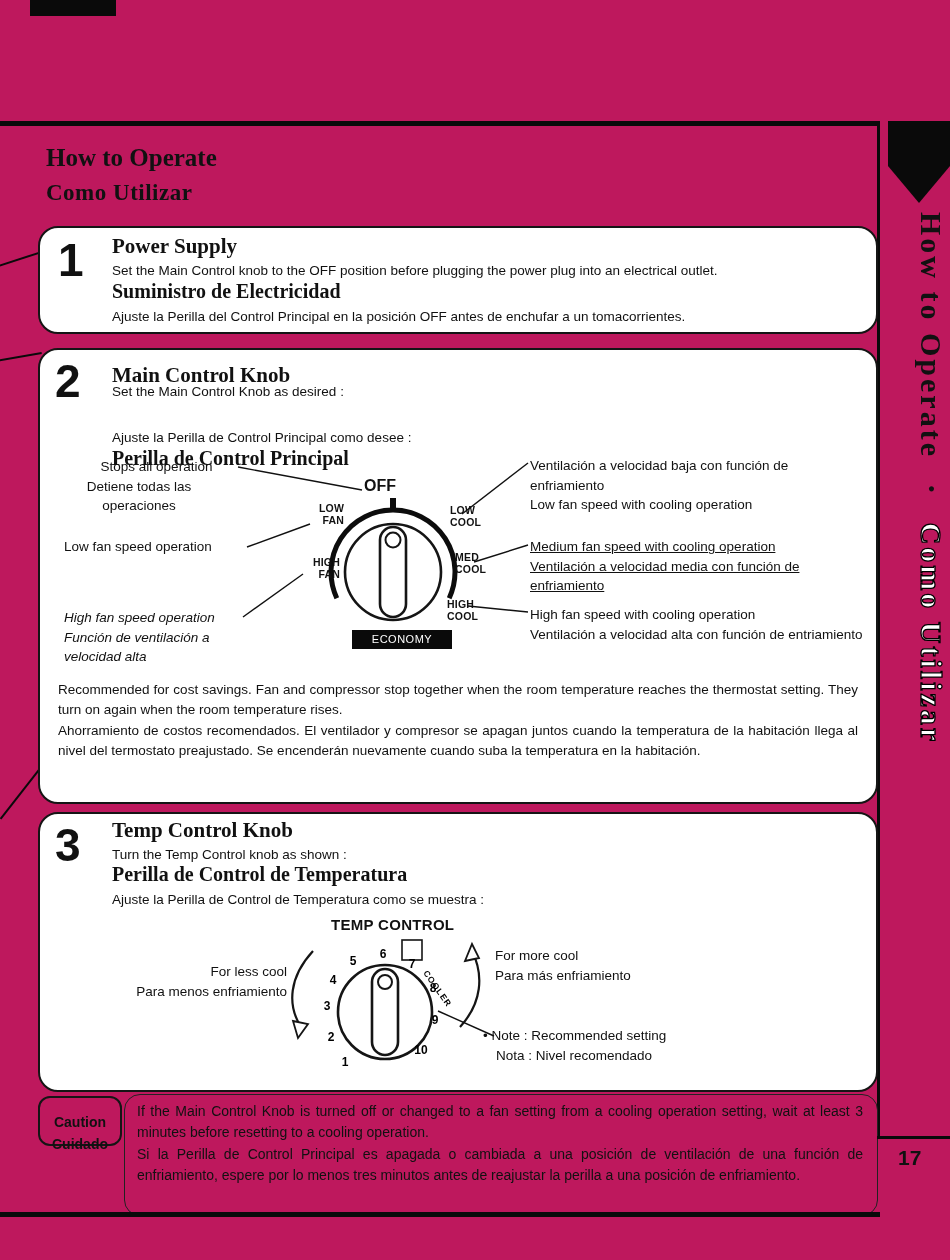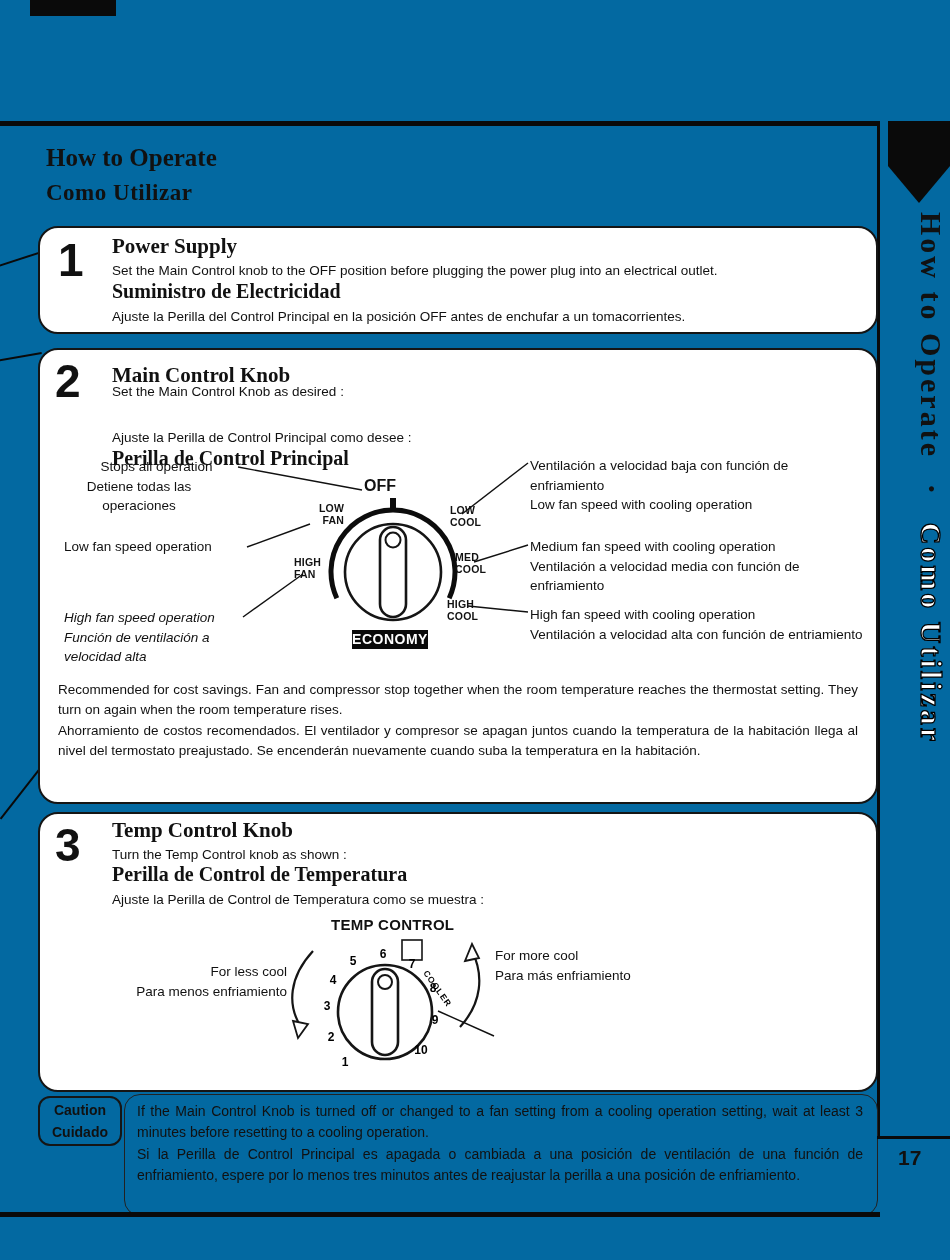--- a/index.html
+++ b/index.html
@@ -1,38 +1,38 @@
 <!DOCTYPE html>
 <html><head>
 <meta charset="utf-8">
 <style>
   html,body{margin:0;padding:0;background:#e8e8e8;}
-  .page{position:relative;width:950px;height:1260px;background:#0369a1;
+  .page{position:relative;width:950px;height:1260px;background:#be185d;
         font-family:"Liberation Sans",sans-serif;color:#111;overflow:hidden;}
   .abs{position:absolute;}
   .serif{font-family:"Liberation Serif",serif;}
   .rule{background:#0a0a0a;}
   .box{position:absolute;left:38px;width:836px;border:2.5px solid #151515;border-radius:20px;background:#fff;}
   .sec-num{position:absolute;font-size:46px;font-weight:bold;line-height:1;}
   .sec-title{position:absolute;font-family:"Liberation Serif",serif;font-weight:bold;font-size:21px;}
   .sec-title-es{position:absolute;font-family:"Liberation Serif",serif;font-weight:bold;font-size:20px;}
   .bodytxt{position:absolute;font-size:13.5px;line-height:1.45;}
   .callout{position:absolute;font-size:13.5px;line-height:1.45;}
   .dial-label{position:absolute;font-size:10.5px;line-height:1.15;font-weight:bold;letter-spacing:.2px;}
   .leaderline{stroke:#111;stroke-width:1.4;}
   .sidebar-vert{position:absolute;left:886px;top:212px;width:62px;height:845px;
       writing-mode:vertical-rl;text-orientation:mixed;
       font-family:"Liberation Serif",serif;font-size:30px;letter-spacing:3px;padding-right:4px;}
   .sidebar-en{font-weight:bold;}
   .sidebar-bullet{margin-top:16px;margin-bottom:16px;font-size:22px;}
   .sidebar-es{font-weight:bold;color:#fff;-webkit-text-stroke:1.3px #000;}
-  .economy-tag{position:absolute;left:352px;top:630px;width:76px;height:19px;background:#0a0a0a;color:#fff;
-      font-size:14px;font-weight:bold;text-align:center;line-height:19px;letter-spacing:.5px;}
+  .economy-tag{position:absolute;left:352px;top:630px;width:100px;height:19px;background:#0a0a0a;color:#fff;
+      font-size:11px;font-weight:normal;text-align:center;line-height:19px;letter-spacing:.5px;}
   .caution-label{position:absolute;left:38px;top:1096px;width:84px;height:50px;border:2.5px solid #151515;
-      border-radius:12px;text-align:center;font-weight:bold;font-size:14px;line-height:1.55;padding-top:2px;box-sizing:border-box;}
+      border-radius:12px;text-align:center;font-weight:bold;font-size:14px;line-height:1.55;padding-top:14px;box-sizing:border-box;}
   .caution-box{position:absolute;left:124px;top:1094px;width:752px;height:120px;border:1.5px solid #222;border-radius:16px;}
   .just{text-align:justify;}
   svg text{font-family:"Liberation Sans",sans-serif;}
 </style>
 </head>
 <body>
 
 <div class="page">
 
   <div class="abs rule" style="left:30px;top:0;width:86px;height:16px;"></div>
@@ -76,21 +76,21 @@
   </div>
   <div class="callout" style="left:64px;top:608px;width:190px;font-style:italic;">
     <div>High fan speed operation</div>
     <div style="width:170px;">Función de ventilación a velocidad alta</div>
   </div>
 
   <div class="callout" style="left:530px;top:456px;width:335px;">
     <div>Ventilación a velocidad baja con función de enfriamiento</div>
     <div>Low fan speed with cooling operation</div>
   </div>
-  <div class="callout" style="left:530px;top:537px;width:335px;">
+  <div class="callout" style="left:530px;top:537px;width:335px;text-decoration:underline;">
     <div>Medium fan speed with cooling operation</div>
     <div>Ventilación a velocidad media con función de enfriamiento</div>
   </div>
   <div class="callout" style="left:530px;top:605px;width:335px;">
     <div>High fan speed with cooling operation</div>
     <div>Ventilación a velocidad alta con función de entriamiento</div>
   </div>
 
   <svg class="abs" style="left:60px;top:450px;" width="800" height="235" viewBox="0 0 800 235">
 
@@ -105,21 +105,21 @@
     <line x1="333" y1="48" x2="333" y2="62" stroke="#0c0c0c" stroke-width="6"></line>
 
     <circle cx="333" cy="122" r="48" fill="#fff" stroke="#151515" stroke-width="2.6"></circle>
     <rect x="320" y="77" width="26" height="90" rx="13" fill="#fff" stroke="#151515" stroke-width="2.6"></rect>
     <circle cx="333" cy="90" r="7.5" fill="#fff" stroke="#151515" stroke-width="2"></circle>
   </svg>
 
   <div class="abs" style="left:364px;top:477px;font-size:16px;font-weight:bold;">OFF</div>
   <div class="dial-label" style="left:300px;top:502px;width:44px;text-align:right;">LOW FAN</div>
   <div class="dial-label" style="left:450px;top:504px;width:44px;">LOW COOL</div>
-  <div class="dial-label" style="left:294px;top:556px;width:46px;">HIGH FAN</div>
+  <div class="dial-label" style="left:294px;top:556px;width:46px;text-align:right;">HIGH FAN</div>
   <div class="dial-label" style="left:455px;top:551px;width:44px;">MED COOL</div>
   <div class="dial-label" style="left:447px;top:598px;width:46px;">HIGH COOL</div>
   <div class="economy-tag">ECONOMY</div>
 
   <div class="bodytxt just" style="left:58px;top:680px;width:800px;line-height:1.5;">
     <div>Recommended for cost savings. Fan and compressor stop together when the room temperature reaches the thermostat setting. They turn on again when the room temperature rises.</div>
     <div>Ahorramiento de costos recomendados. El ventilador y compresor se apagan juntos cuando la temperatura de la habitación llega al nivel del termostato preajustado. Se encenderán nuevamente cuando suba la temperatura en la habitación.</div>
   </div>
 
   <div class="box" style="top:812px;height:276px;"></div>
@@ -161,20 +161,27 @@
   </svg>
 
   <div class="callout" style="left:127px;top:946px;width:160px;text-align:right;margin-top:16px;">
     <div>For less cool</div>
     <div>Para menos enfriamiento</div>
   </div>
   <div class="callout" style="left:495px;top:946px;width:200px;">
     <div>For more cool</div>
     <div>Para más enfriamiento</div>
   </div>
+  <div class="callout" style="left:483px;top:1026px;width:230px;">
+    <div>
+      <span>•</span>
+      <span>Note : Recommended setting</span>
+    </div>
+    <div style="margin-left:13px;">Nota : Nivel recomendado</div>
+  </div>
 
   <div class="caution-box"></div>
   <div class="caution-label">
     <div>Caution</div>
     <div>Cuidado</div>
   </div>
   <div class="abs just" style="left:137px;top:1101px;width:726px;font-size:14px;line-height:1.52;">
     <div>If the Main Control Knob is turned off or changed to a fan setting from a cooling operation setting, wait at least 3 minutes before resetting to a cooling operation.</div>
     <div>Si la Perilla de Control Principal es apagada o cambiada a una posición de ventilación de una función de enfriamiento, espere por lo menos tres minutos antes de reajustar la perilla a una posición de enfriamiento.</div>
   </div>

